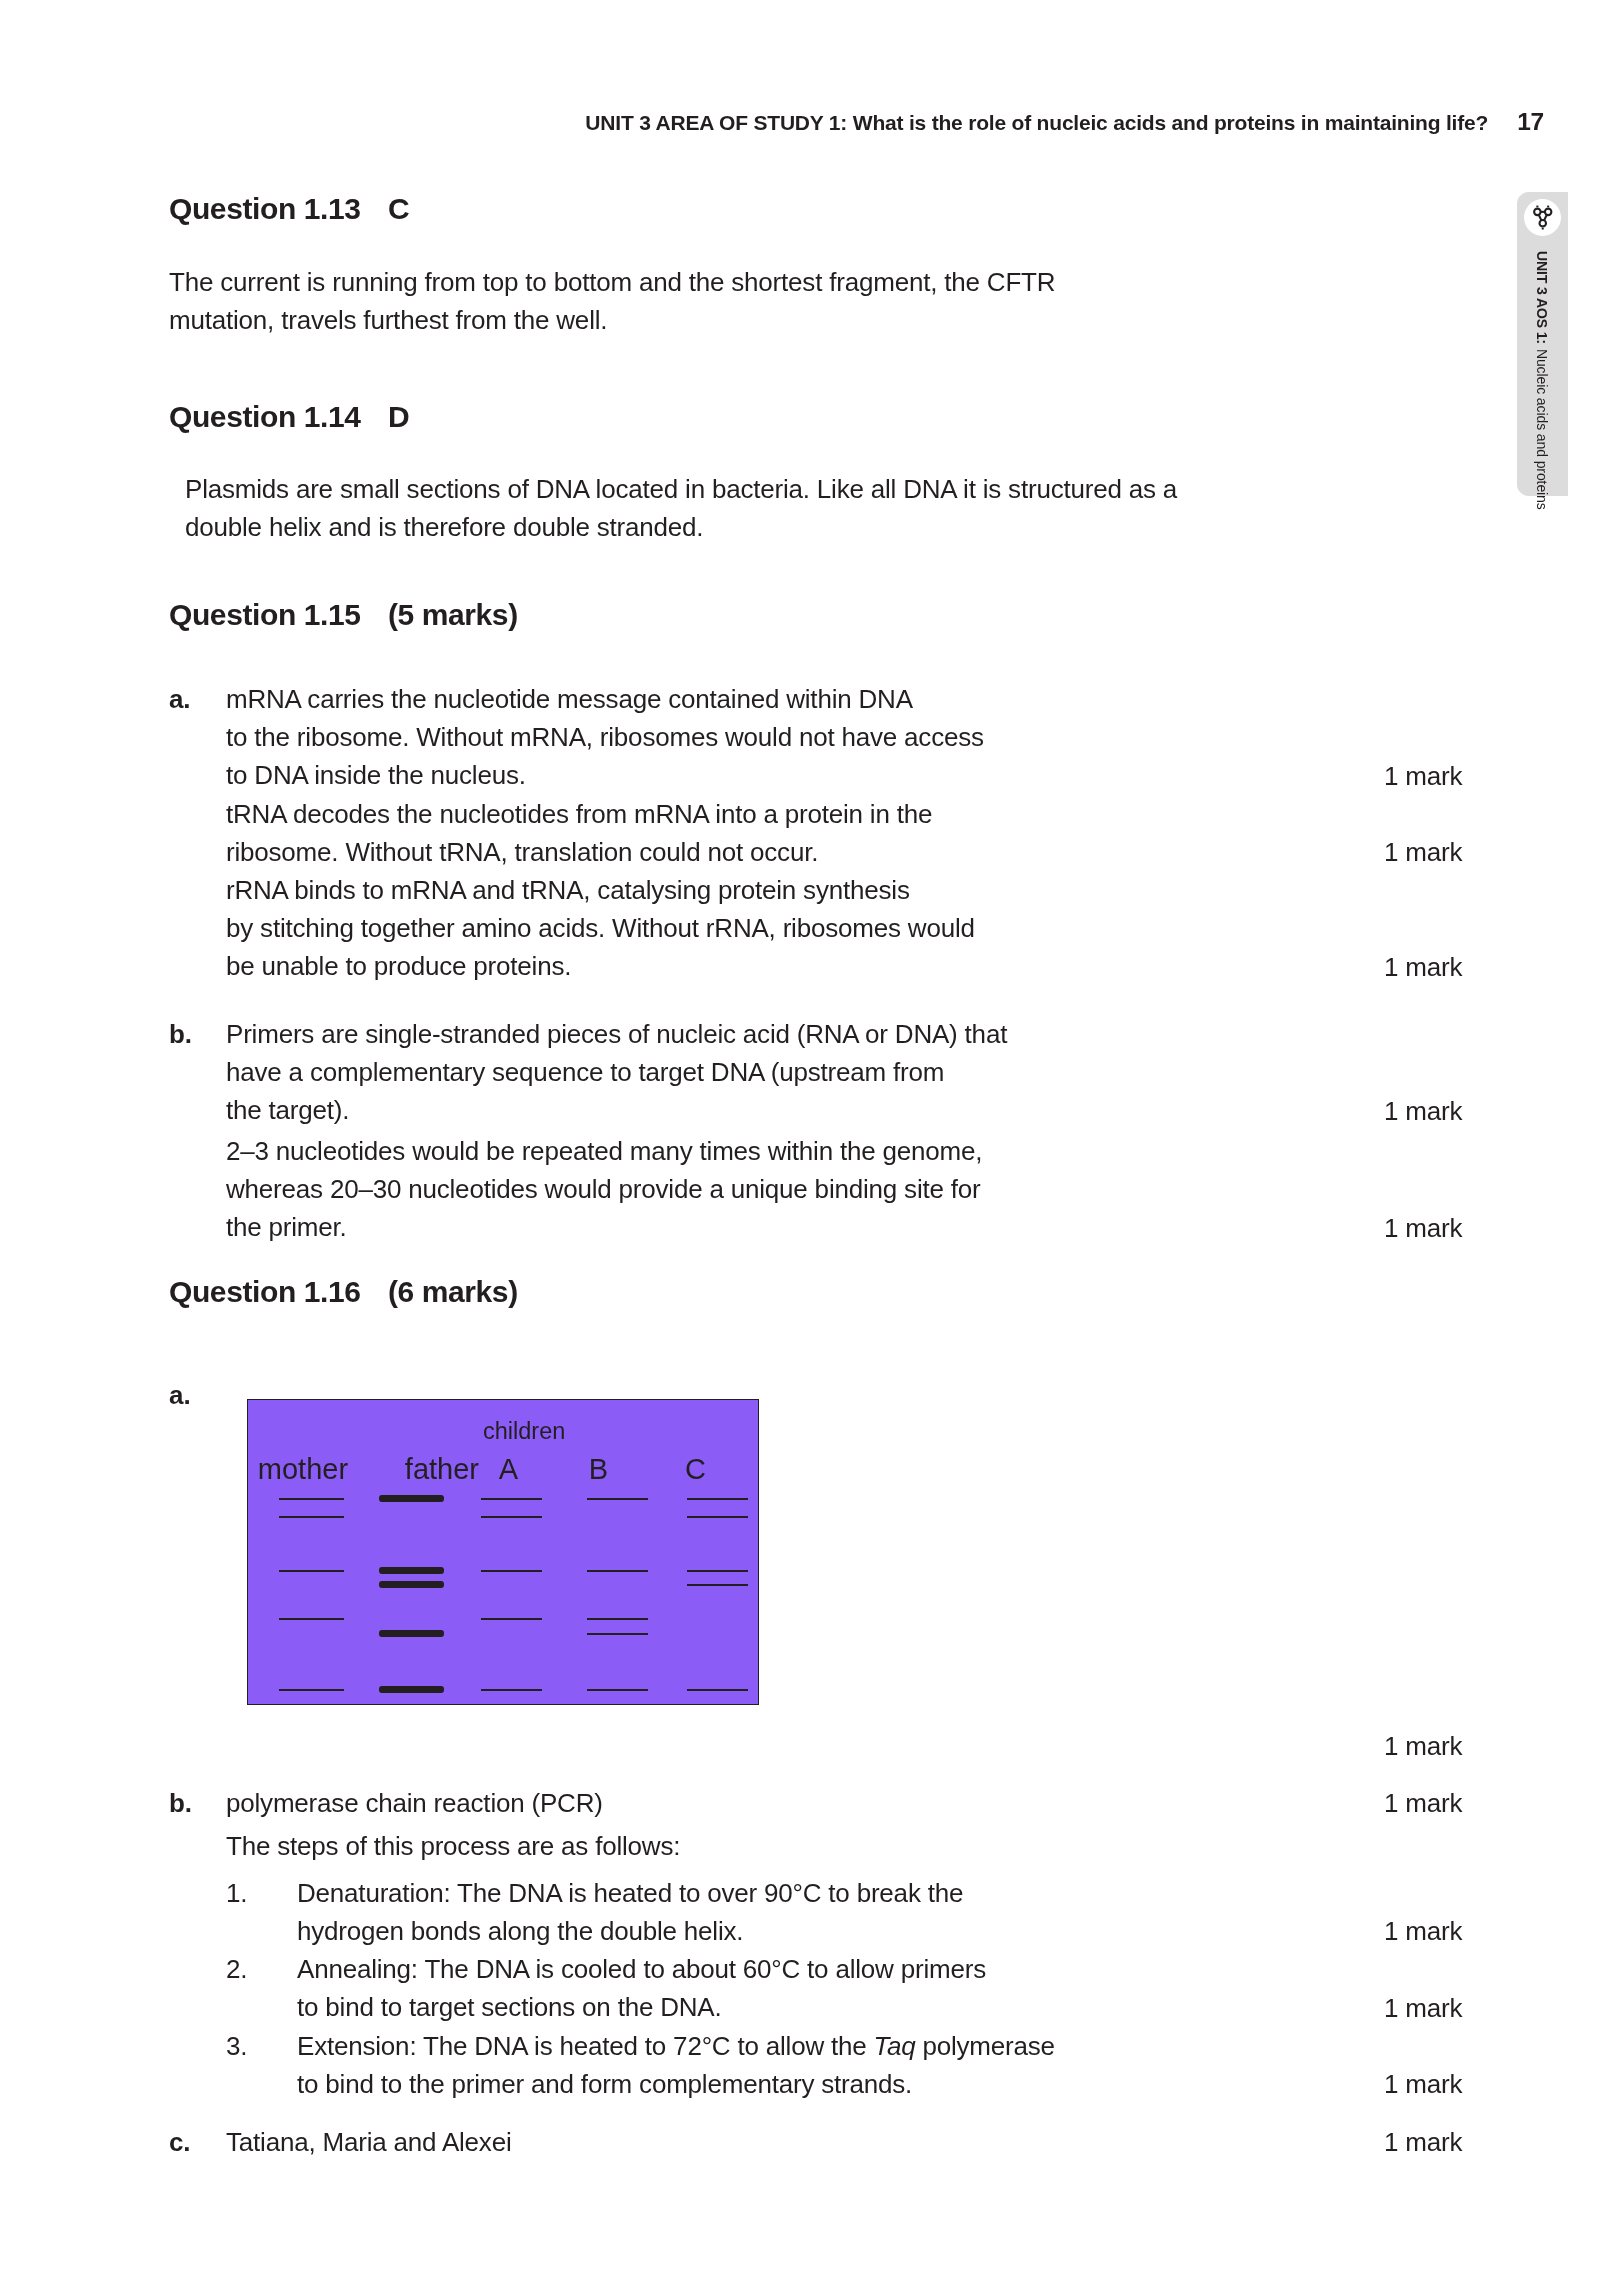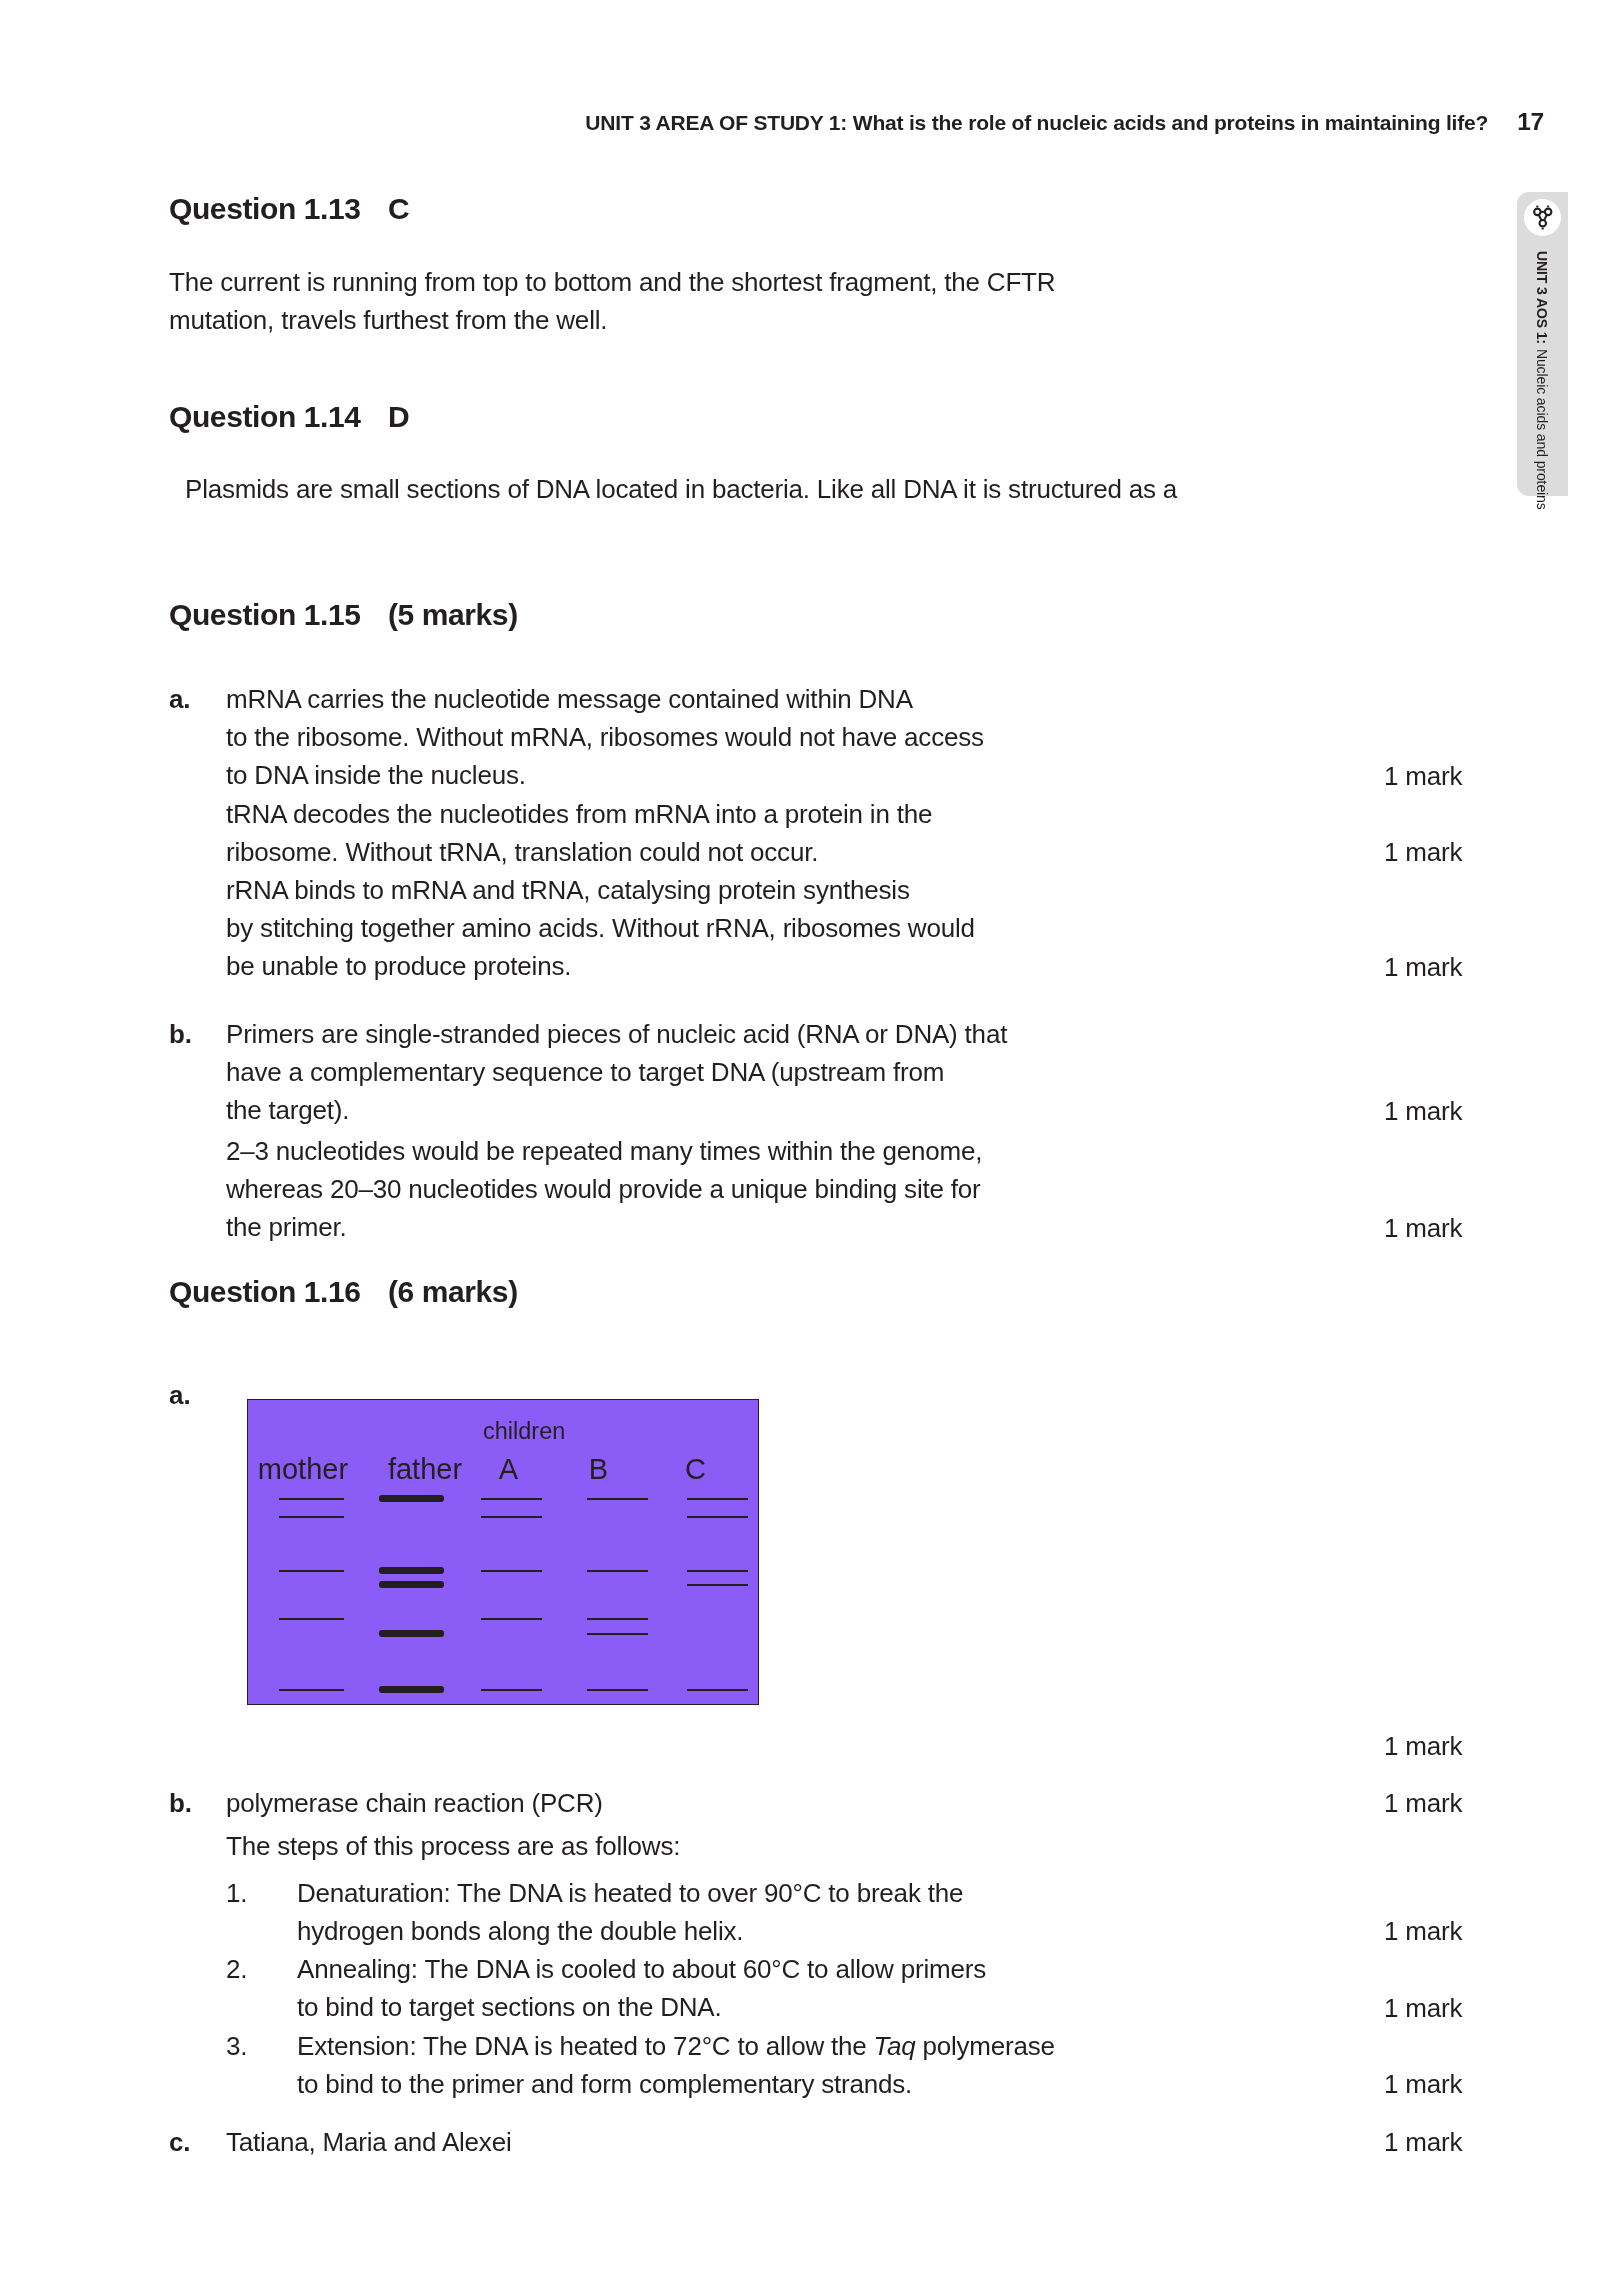--- a/index.html
+++ b/index.html
@@ -215,20 +215,21 @@
   <p class="para abs" style="top:263px;left:0;">
     <span class="ln" style="display:block;white-space:nowrap;">The current is running from top to bottom and the shortest fragment, the CFTR</span>
     <span class="ln" style="display:block;white-space:nowrap;">mutation, travels furthest from the well.</span>
   </p>
 
   <h2 class="q-heading abs" style="top:400px;left:0;">
     <span>Question 1.14</span><span class="q-ans">D</span>
   </h2>
   <p class="para abs" style="top:470px;left:16px;">
     <span class="ln" style="display:block;white-space:nowrap;">Plasmids are small sections of DNA located in bacteria. Like all DNA it is structured as a</span>
+    <span class="ln" style="display:block;white-space:nowrap;">double helix and is therefore double stranded.</span>
   </p>
 
   <h2 class="q-heading abs" style="top:598px;left:0;">
     <span>Question 1.15</span><span class="q-ans">(5 marks)</span>
   </h2>
 
   <div class="row" style="top:680px;left:0;">
     <div class="lbl">a.</div>
     <div class="body">
       <span class="ln">mRNA carries the nucleotide message contained within DNA</span>
@@ -279,21 +280,21 @@
   </h2>
 
   <div class="abs" style="top:1376px;left:0;width:57px;font-size:26px;font-weight:bold;line-height:38px;">a.</div>
 
   <div class="gel-wrap" style="top:1399px;left:78px;">
     <div class="gel-box">
 
       <div class="gel-children-label" style="top:17.6px;left:235px;">children</div>
 
       <div class="gel-lane-label" style="top:53px;left:0px;width:118px;text-align:left;padding-left:9.8px;box-sizing:border-box;">mother</div>
-      <div class="gel-lane-label" style="top:53px;left:123px;width:108px;text-align:center;">father</div>
+      <div class="gel-lane-label" style="top:53px;left:123px;width:108px;text-align:right;">father</div>
       <div class="gel-lane-label" style="top:53px;left:231px;width:59px;text-align:center;">A</div>
       <div class="gel-lane-label" style="top:53px;left:321px;width:59px;text-align:center;">B</div>
       <div class="gel-lane-label" style="top:53px;left:418px;width:59px;text-align:center;">C</div>
 
       <div class="band thin" style="left:31px;width:65px;top:98px;"></div>
       <div class="band thin" style="left:31px;width:65px;top:116px;"></div>
       <div class="band thin" style="left:31px;width:65px;top:170px;"></div>
       <div class="band thin" style="left:31px;width:65px;top:218px;"></div>
       <div class="band thin" style="left:31px;width:65px;top:289px;"></div>
 

